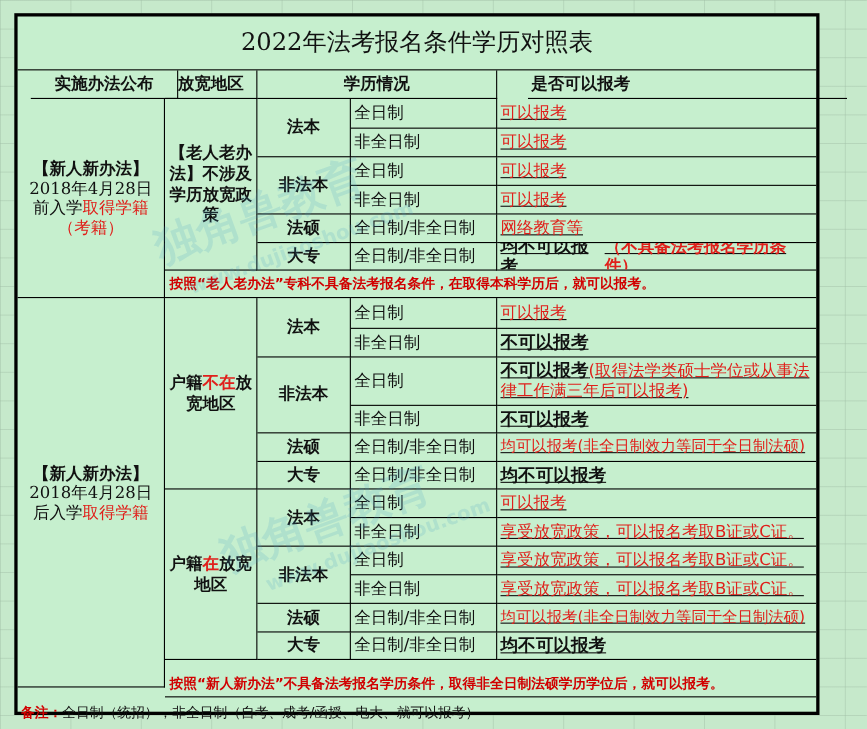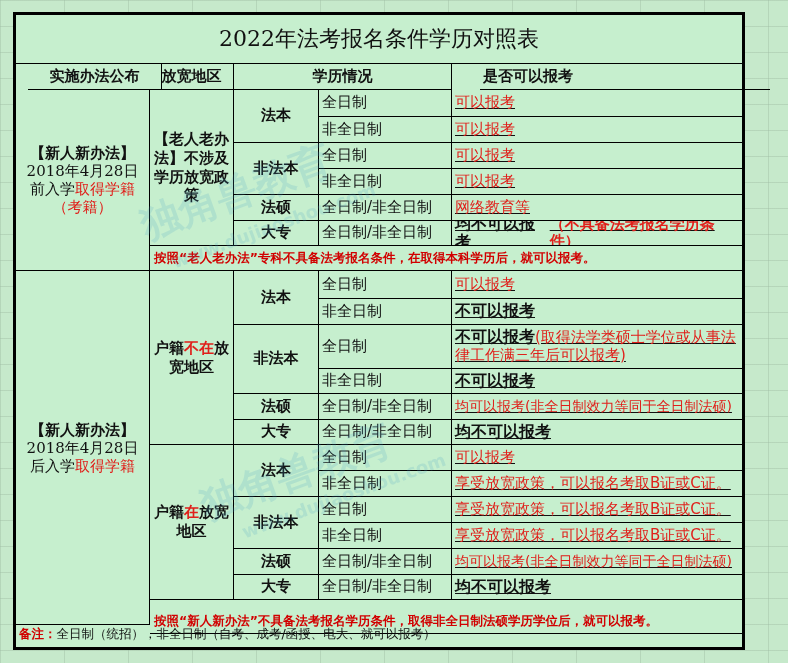--- a/index.html
+++ b/index.html
@@ -203,21 +203,21 @@
     <span class="r">均可以报考(非全日制效力等同于全日制法硕)</span>
   </div>
 
   <div class="cell left" style="left:303px; top:560px; width:133px; height:25px;">全日制/非全日制</div>
   <div class="cell left res noright" style="left:436px; top:560px; width:290px; height:25px;">
     <span class="b" style="font-size:16px;">均不可以报考</span>
   </div>
 
   <div class="cell note noright" style="left:134px; top:566px; width:592px; height:25px;margin-top:28px;">按照“新人新办法”不具备法考报名学历条件，取得非全日制法硕学历学位后，就可以报考。</div>
 
-  <div class="cell remark noright nobottom" style="left:0; top:608px; width:726px; height:22px;">
+  <div class="cell remark noright nobottom" style="left:0; top:622px; width:726px; height:22px;">
     <span class="bold darkred">备注：</span>
       <span>全日制（统招），非全日制（自考、成考/函授、电大、就可以报考）</span>
   </div>
 
   <div class="watermark" style="left:120px; top:150px;">独角兽教育</div>
   <div class="watermark" style="left:150px; top:200px; font-size:18px;">www.dujiaoshou.com</div>
   <div class="watermark" style="left:180px; top:430px;">独角兽教育</div>
   <div class="watermark" style="left:220px; top:470px; font-size:18px;">www.dujiaoshou.com</div>
 </div>
 

